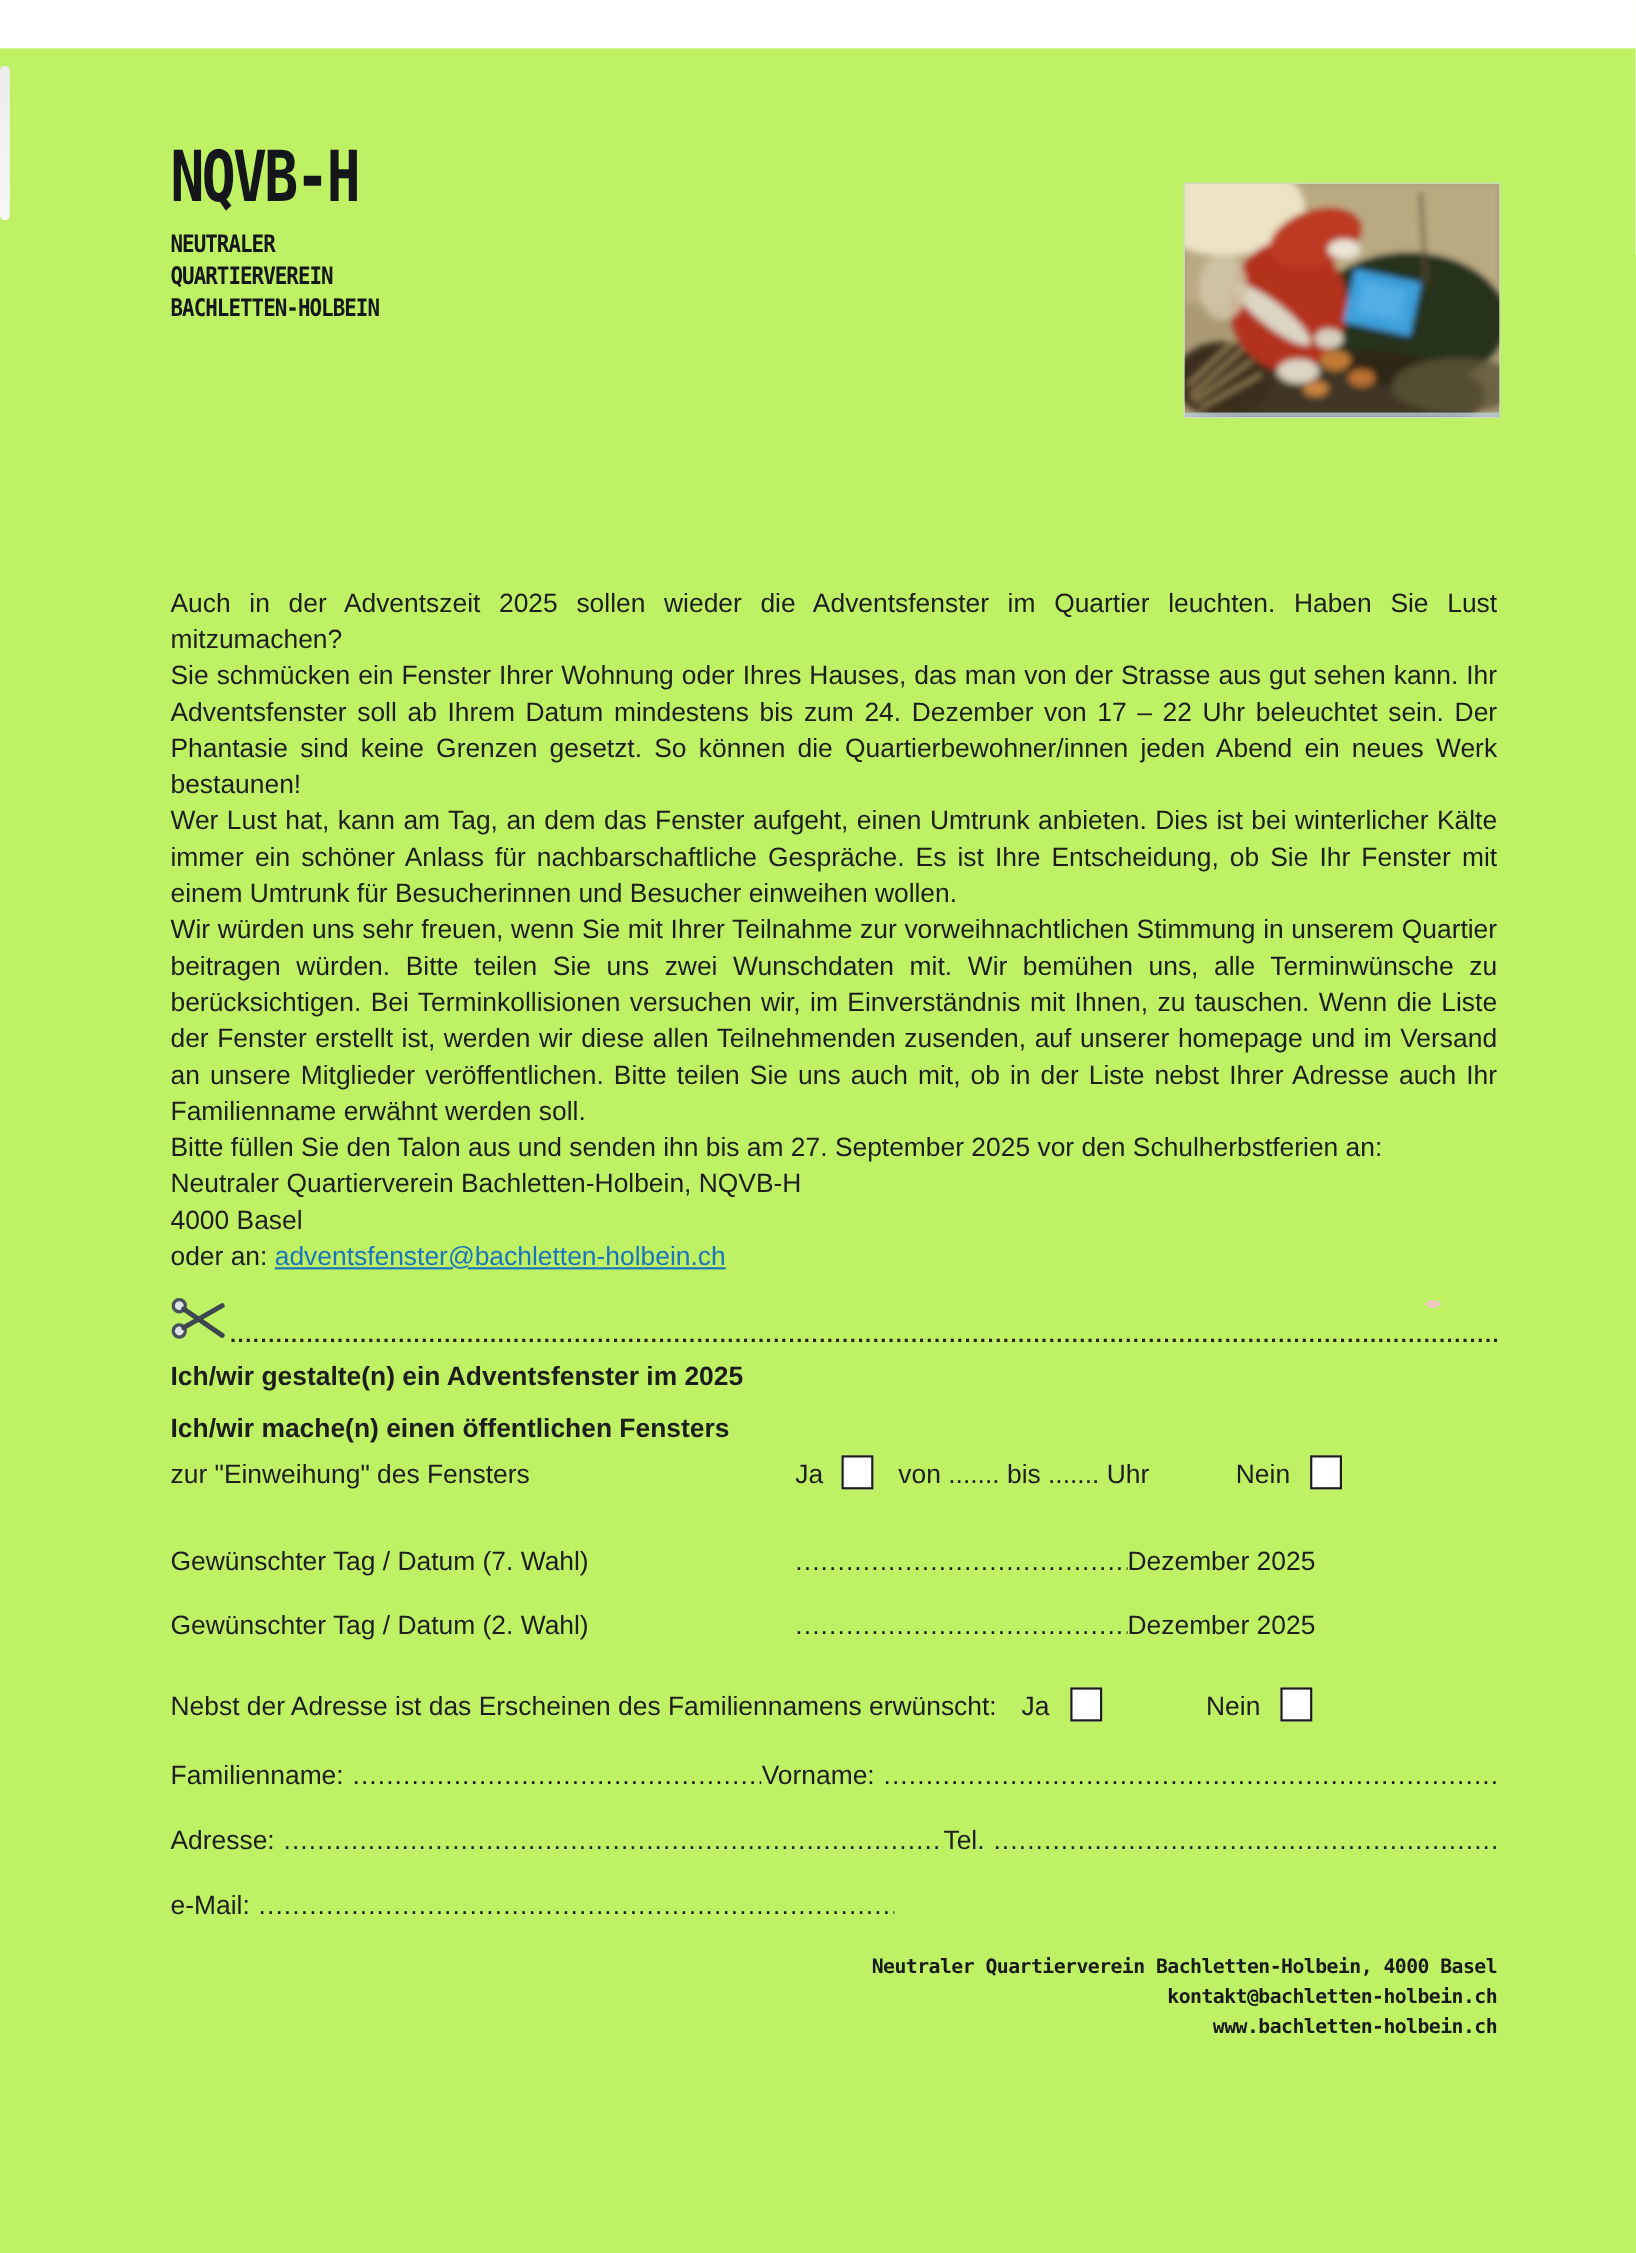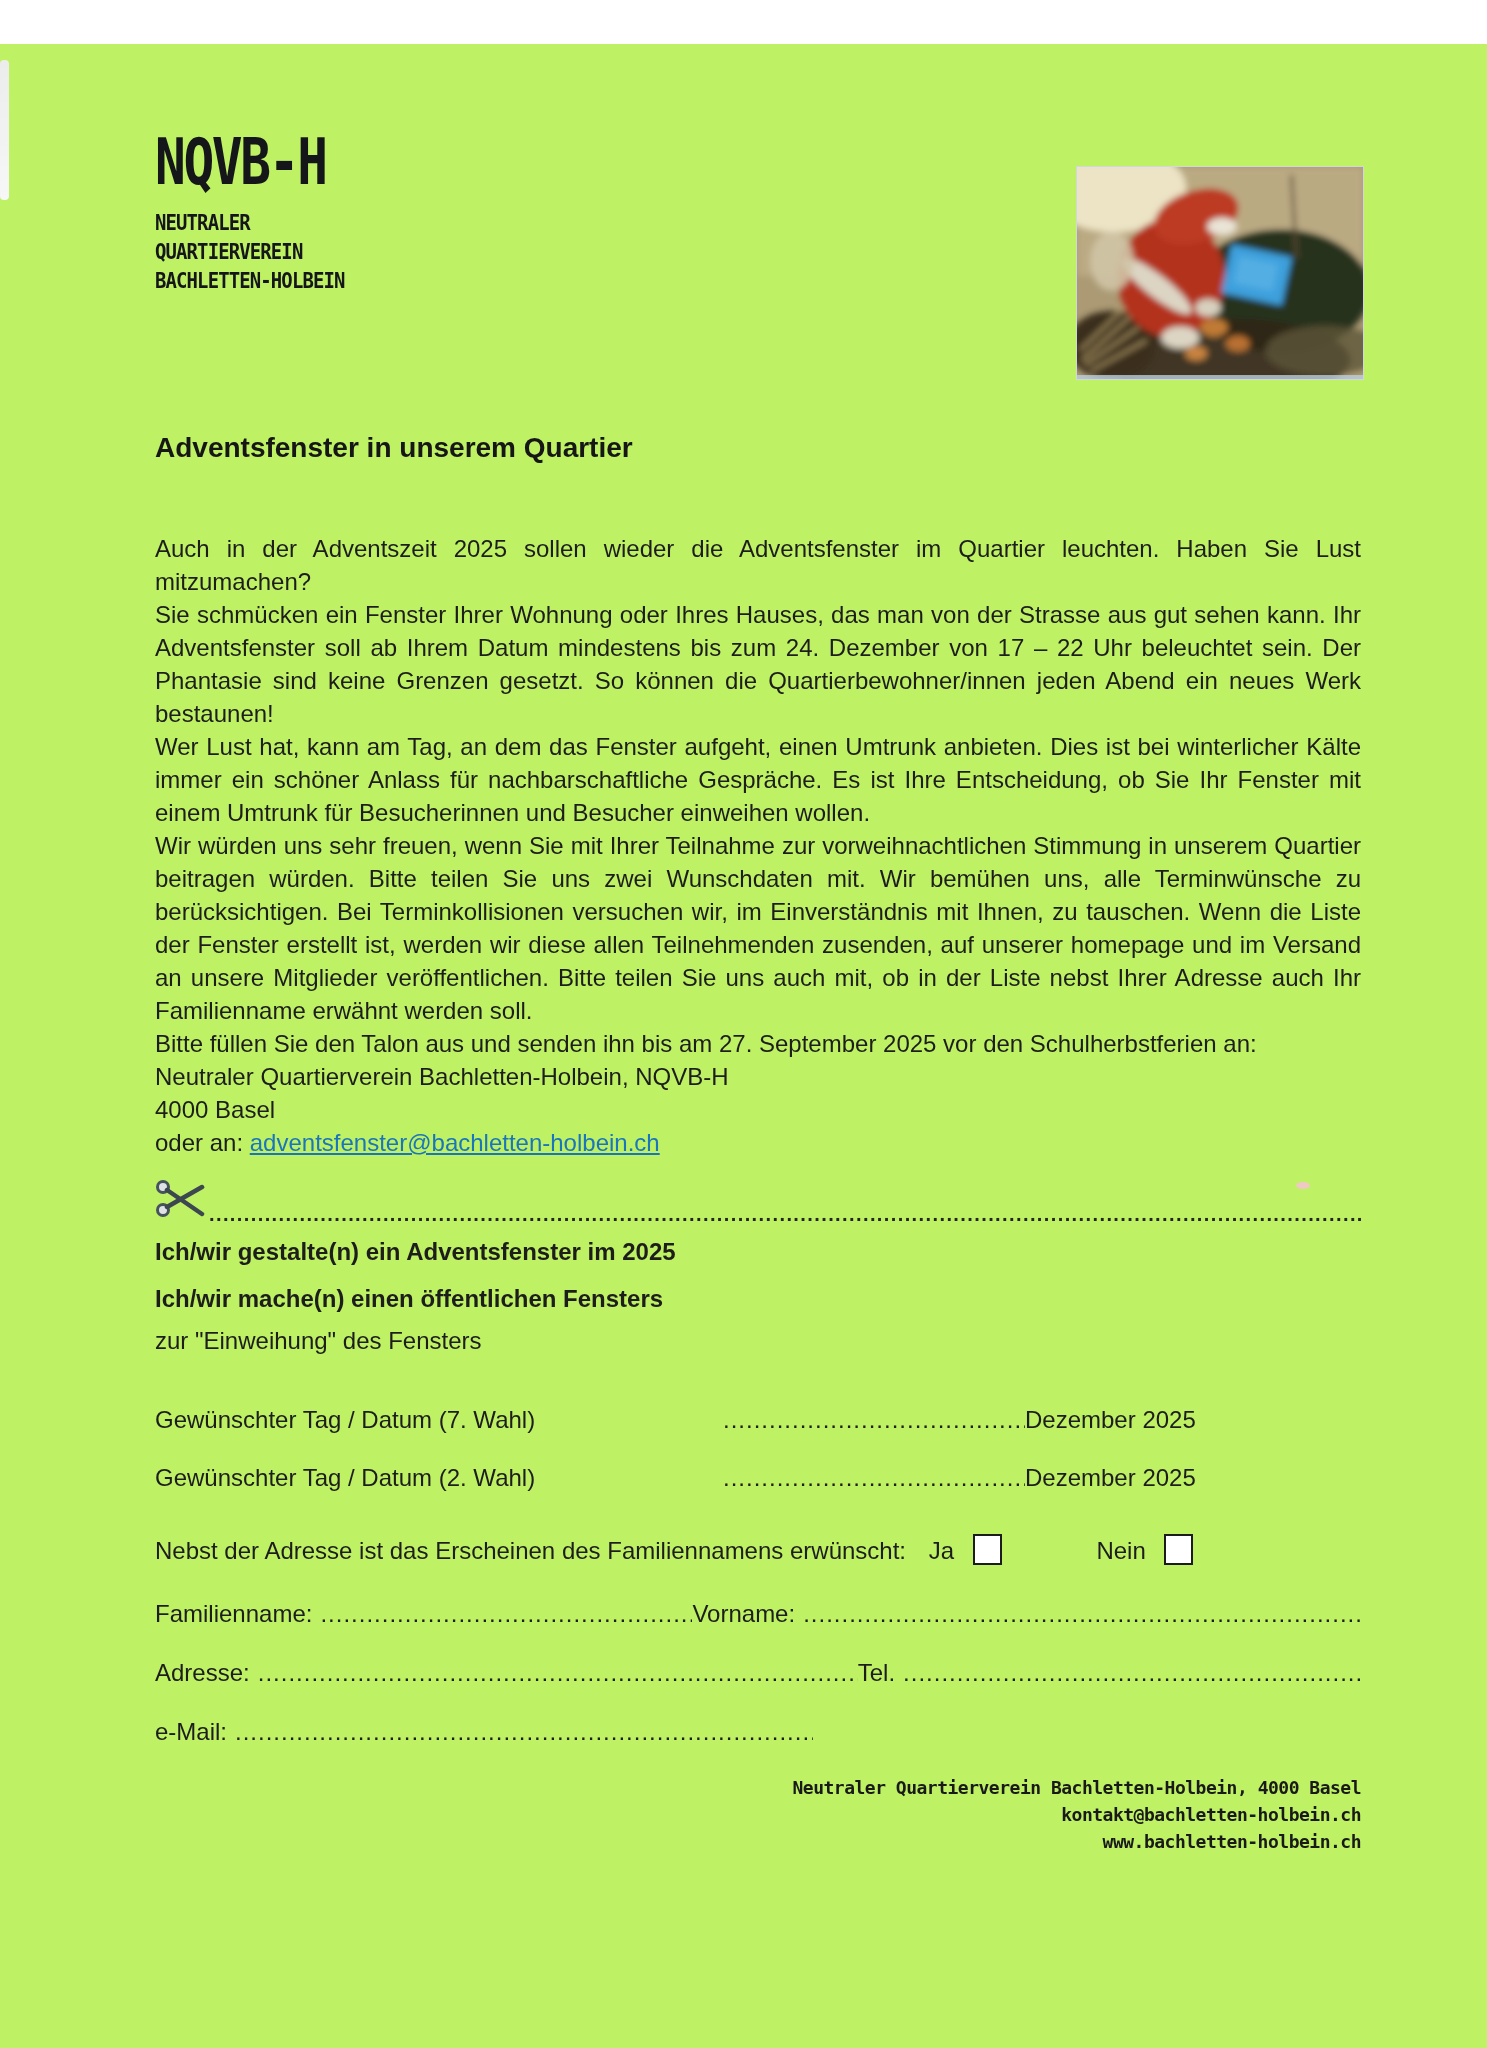--- a/index.html
+++ b/index.html
@@ -119,21 +119,20 @@
         <rect x="160" y="94" width="40" height="28" fill="#5cb4e6" transform="rotate(12 181 109)" opacity="0.7"></rect>
         <ellipse cx="138" cy="162" rx="14" ry="9" fill="#c07a36"></ellipse>
         <ellipse cx="162" cy="178" rx="12" ry="8" fill="#b96f30"></ellipse>
         <ellipse cx="120" cy="188" rx="11" ry="7" fill="#c98340"></ellipse>
         <ellipse cx="35" cy="95" rx="22" ry="30" fill="#cfc4a6" opacity="0.9"></ellipse>
       </g>
       <rect x="0" y="210" width="288" height="4" fill="#bcd0dc" opacity="0.8"></rect>
     </svg>
   </div>
 
-  <div class="doc-title">Adventsfenster in unserem Quartier</div>
 
   <div class="content">
 
     <p>Auch in der Adventszeit 2025 sollen wieder die Adventsfenster im Quartier leuchten. Haben Sie Lust mitzumachen?</p>
     <p>Sie schmücken ein Fenster Ihrer Wohnung oder Ihres Hauses, das man von der Strasse aus gut sehen kann. Ihr Adventsfenster soll ab Ihrem Datum mindestens bis zum 24. Dezember von 17 – 22 Uhr beleuchtet sein. Der Phantasie sind keine Grenzen gesetzt. So können die Quartierbewohner/innen jeden Abend ein neues Werk bestaunen!</p>
     <p class="mt">Wer Lust hat, kann am Tag, an dem das Fenster aufgeht, einen Umtrunk anbieten. Dies ist bei winterlicher Kälte immer ein schöner Anlass für nachbarschaftliche Gespräche. Es ist Ihre Entscheidung, ob Sie Ihr Fenster mit einem Umtrunk für Besucherinnen und Besucher einweihen wollen.</p>
     <p class="mt">Wir würden uns sehr freuen, wenn Sie mit Ihrer Teilnahme zur vorweihnachtlichen Stimmung in unserem Quartier beitragen würden. Bitte teilen Sie uns zwei Wunschdaten mit. Wir bemühen uns, alle Terminwünsche zu berücksichtigen. Bei Terminkollisionen versuchen wir, im Einverständnis mit Ihnen, zu tauschen. Wenn die Liste der Fenster erstellt ist, werden wir diese allen Teilnehmenden zusenden, auf unserer homepage und im Versand an unsere Mitglieder veröffentlichen. Bitte teilen Sie uns auch mit, ob in der Liste nebst Ihrer Adresse auch Ihr Familienname erwähnt werden soll.</p>
 
     <p class="mt">
       <span>Bitte füllen Sie den Talon aus und senden ihn bis am </span><span class="b">27. September 2025</span><span> vor den Schulherbstferien an:</span>
@@ -157,20 +156,27 @@
       </svg>
       <span class="dots">........................................................................................................................................................................................................................................</span>
     </div>
 
     <p class="stmt" style="margin-top:12px;">Ich/wir gestalte(n) ein Adventsfenster im 2025</p>
 
     <p class="stmt" style="margin-top:14px;">Ich/wir mache(n) einen öffentlichen Fensters</p>
 
     <div class="formrow" style="margin-top:6px; line-height:40px;">
       <span class="flabel b">zur "Einweihung" des Fensters</span>
+      <span>
+        <span class="b">Ja</span>
+        <span class="cbx" style="margin-left:10px;"></span>
+        <span style="margin-left:16px;">von ....... bis ....... Uhr</span>
+        <span class="b" style="margin-left:72px;">Nein</span>
+        <span class="cbx" style="margin-left:12px;"></span>
+      </span>
     </div>
 
     <div class="formrow" style="margin-top:42px;">
       <span class="flabel">Gewünschter Tag / Datum (7. Wahl)</span>
       <span class="dotfill" style="width:302px;">........................................................................................................................................................................................................................................</span>
       <span>Dezember 2025</span>
     </div>
 
     <div class="formrow" style="margin-top:25px;">
       <span class="flabel">Gewünschter Tag / Datum (2. Wahl)</span>

